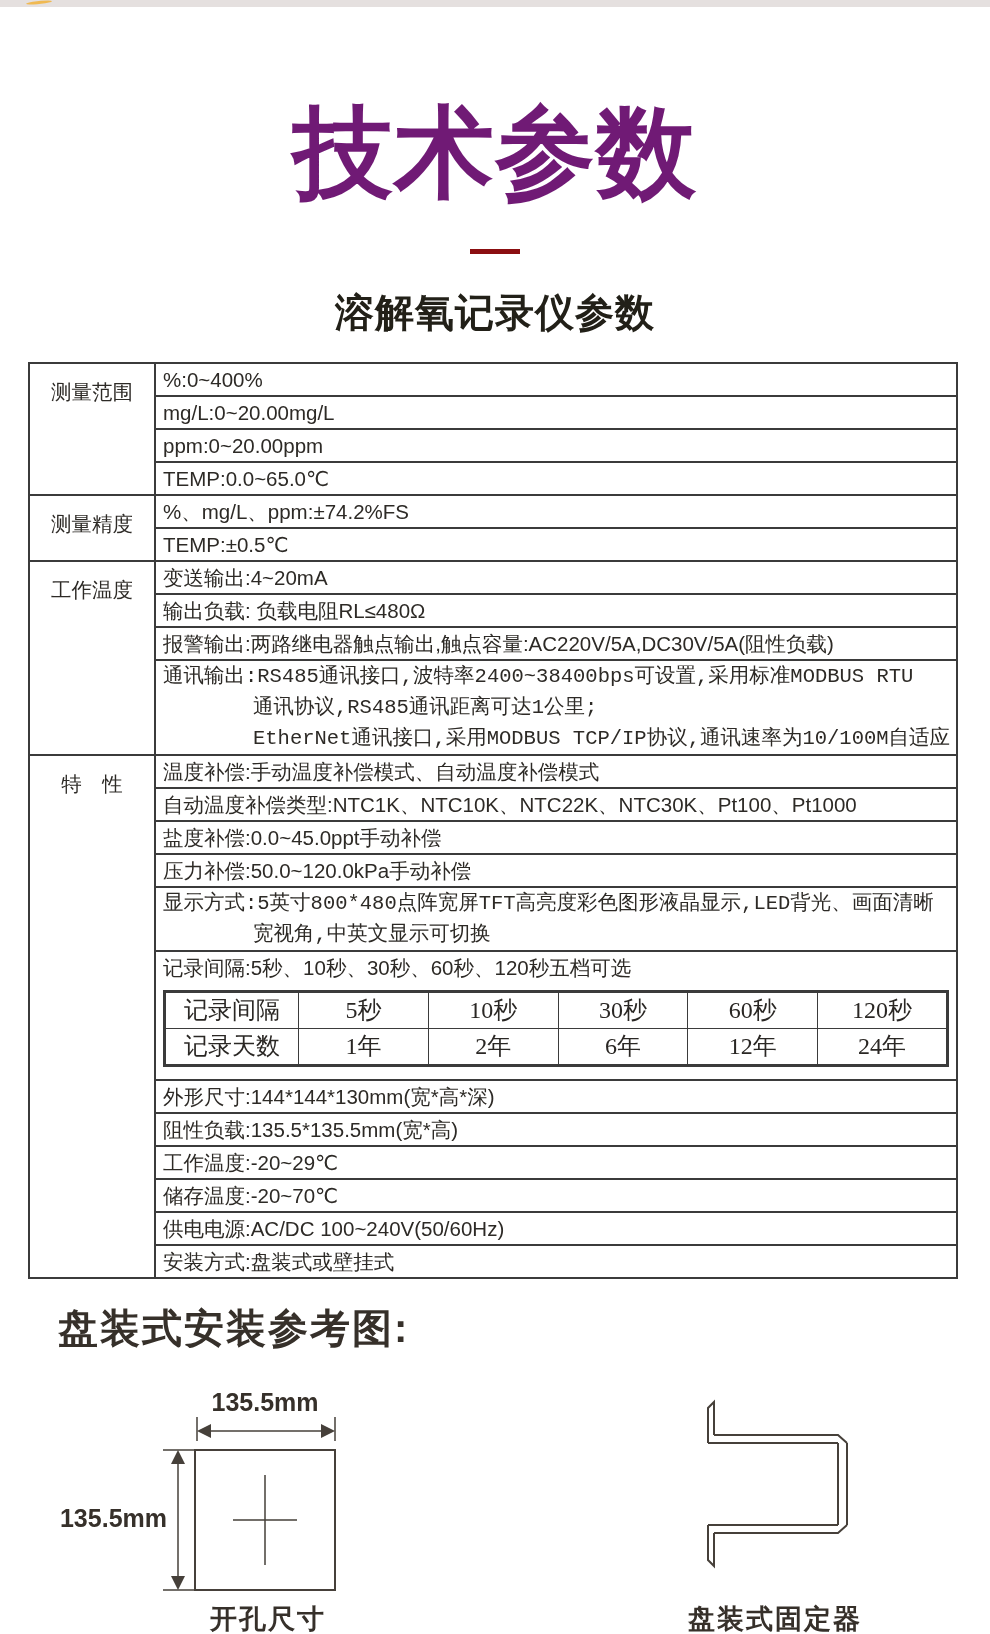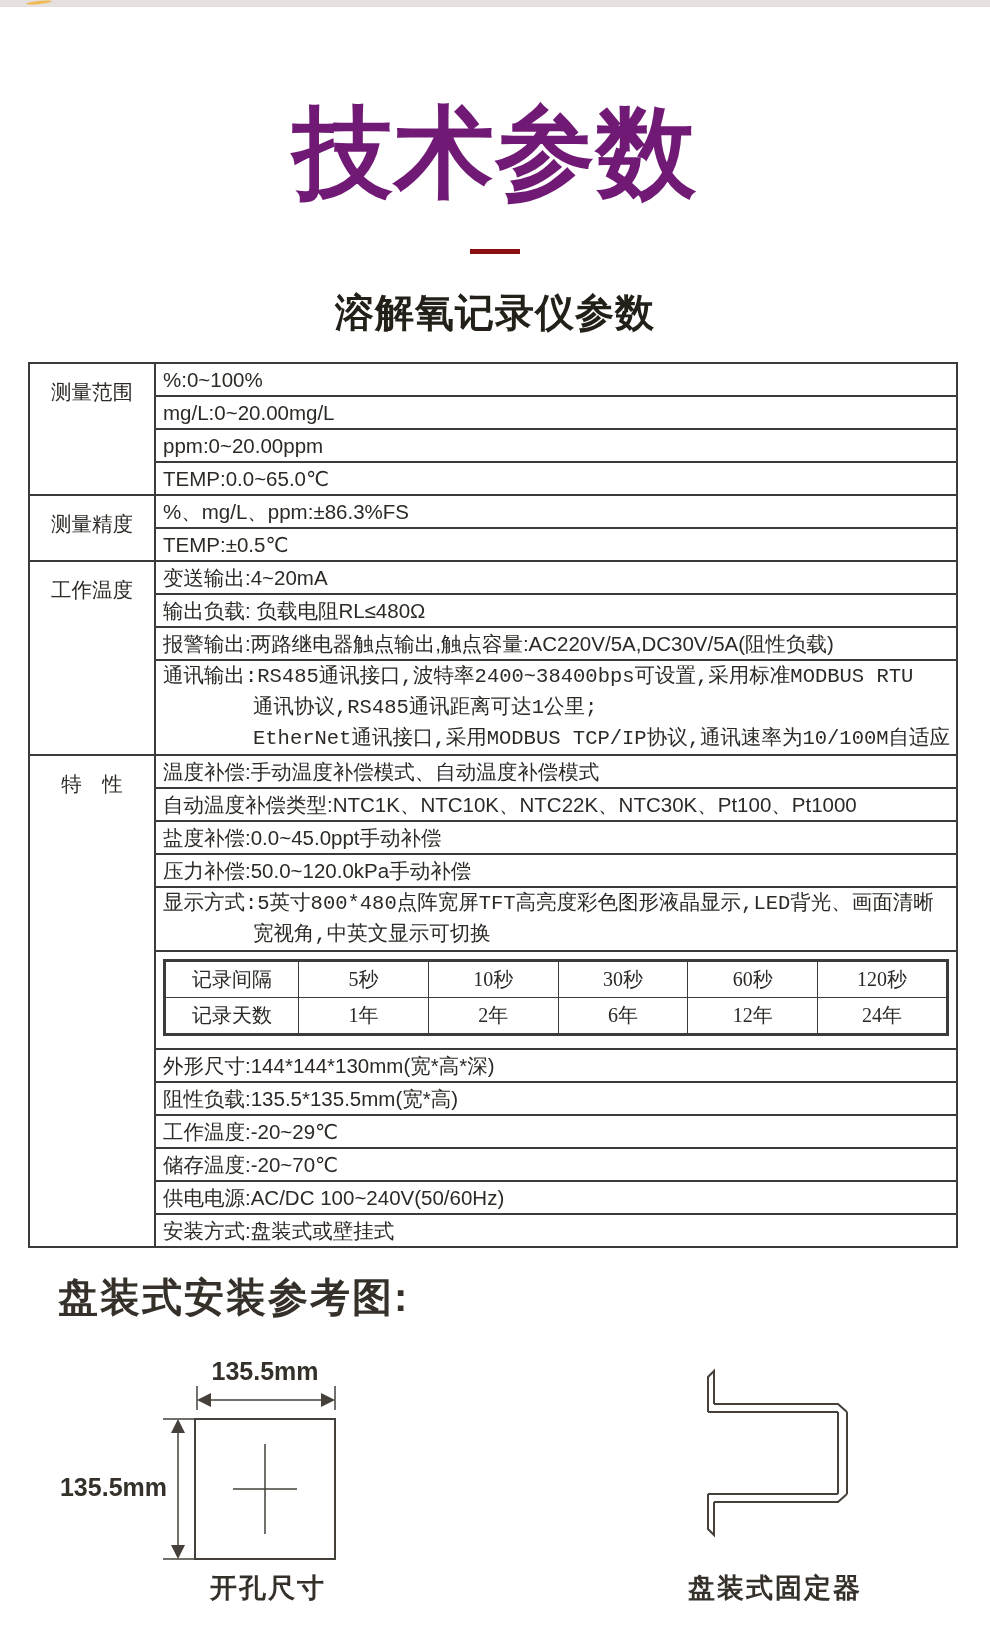--- a/index.html
+++ b/index.html
@@ -43,21 +43,21 @@
   .record-intro{line-height:31px;}
   table.record{
     border-collapse:collapse;table-layout:fixed;
     width:786px;margin:7px 0 0 0;
     border:3px solid #3b3b3b;
     font-family:"Liberation Serif","DejaVu Serif",serif;
   }
   table.record td{
     border:1.5px solid #3b3b3b;
     height:33px;text-align:center;
-    font-size:20px;font-weight:400;color:#2a2724;
+    font-size:24px;font-weight:400;color:#2a2724;
   }
   .mount-heading{
     margin:30px 0 0 58px;
     font-size:40px;line-height:38px;font-weight:800;color:#36302a;letter-spacing:2px;
   }
   .diagrams{position:relative;height:283px;margin-top:8px;}
   .diagram-svg{position:absolute;top:0;}
   #cutout-svg{left:40px;}
   #fixture-svg{left:670px;}
   .dline{stroke:#46403a;stroke-width:2;fill:none;}
@@ -79,35 +79,35 @@
 
 <table class="spec">
   <colgroup>
       <col style="width:126px">
       <col>
     </colgroup>
   <tbody>
 
     <tr>
       <td class="cat" rowspan="4">测量范围</td>
-      <td class="val">%:0~100%</td>
+      <td class="val">%:0~400%</td>
     </tr>
     <tr>
         <td class="val">mg/L:0~20.00mg/L</td>
       </tr>
     <tr>
         <td class="val">ppm:0~20.00ppm</td>
       </tr>
     <tr>
         <td class="val">TEMP:0.0~65.0℃</td>
       </tr>
 
     <tr>
       <td class="cat" rowspan="2">测量精度</td>
-      <td class="val">%、mg/L、ppm:±86.3%FS</td>
+      <td class="val">%、mg/L、ppm:±74.2%FS</td>
     </tr>
     <tr>
         <td class="val">TEMP:±0.5℃</td>
       </tr>
 
     <tr>
       <td class="cat" rowspan="4">工作温度</td>
       <td class="val">变送输出:4~20mA</td>
     </tr>
     <tr>
@@ -138,20 +138,21 @@
         <td class="val">压力补偿:50.0~120.0kPa手动补偿</td>
       </tr>
     <tr>
       <td class="val multi">
         <div class="line">显示方式:5英寸800*480点阵宽屏TFT高亮度彩色图形液晶显示,LED背光、画面清晰</div>
         <div class="line indent">宽视角,中英文显示可切换</div>
       </td>
     </tr>
     <tr>
       <td class="val record-cell">
+        <div class="record-intro">记录间隔:5秒、10秒、30秒、60秒、120秒五档可选</div>
         <table class="record">
           <colgroup>
               <col style="width:134px">
               <col>
               <col>
               <col>
               <col>
               <col>
             </colgroup>
           <tbody>

